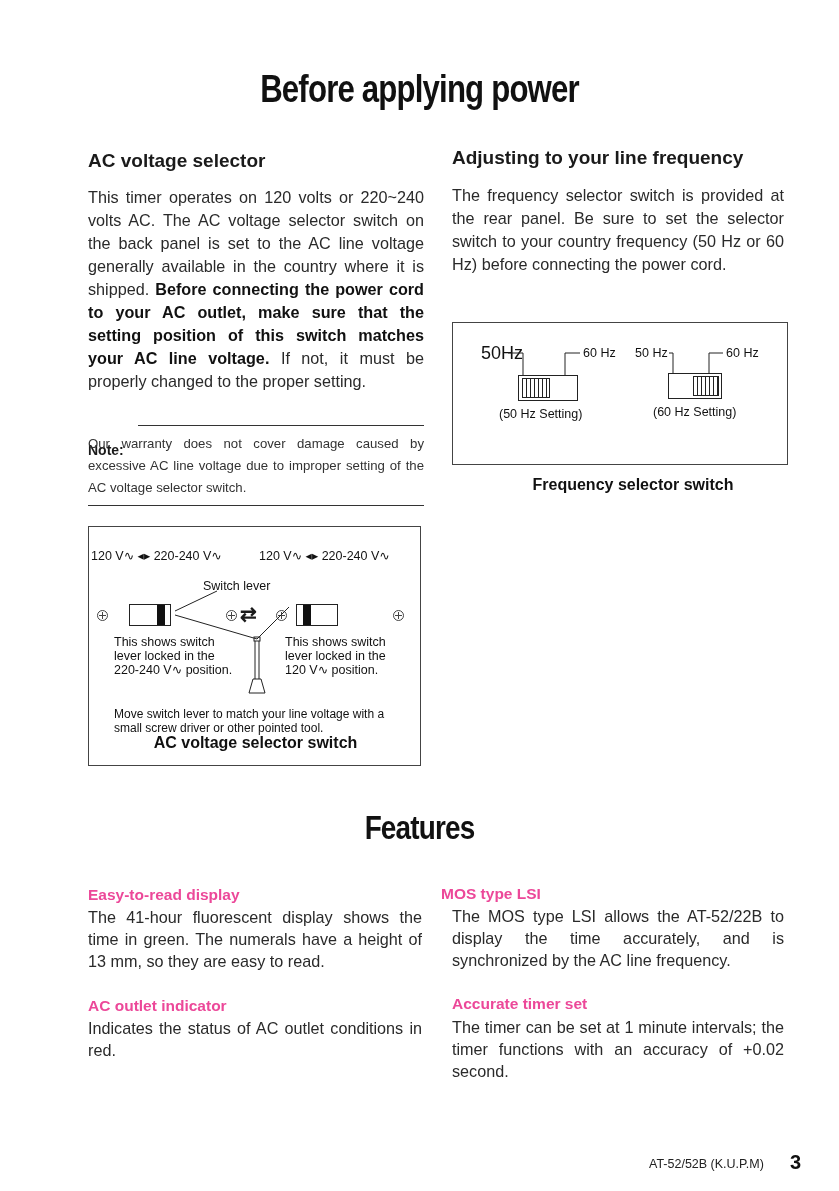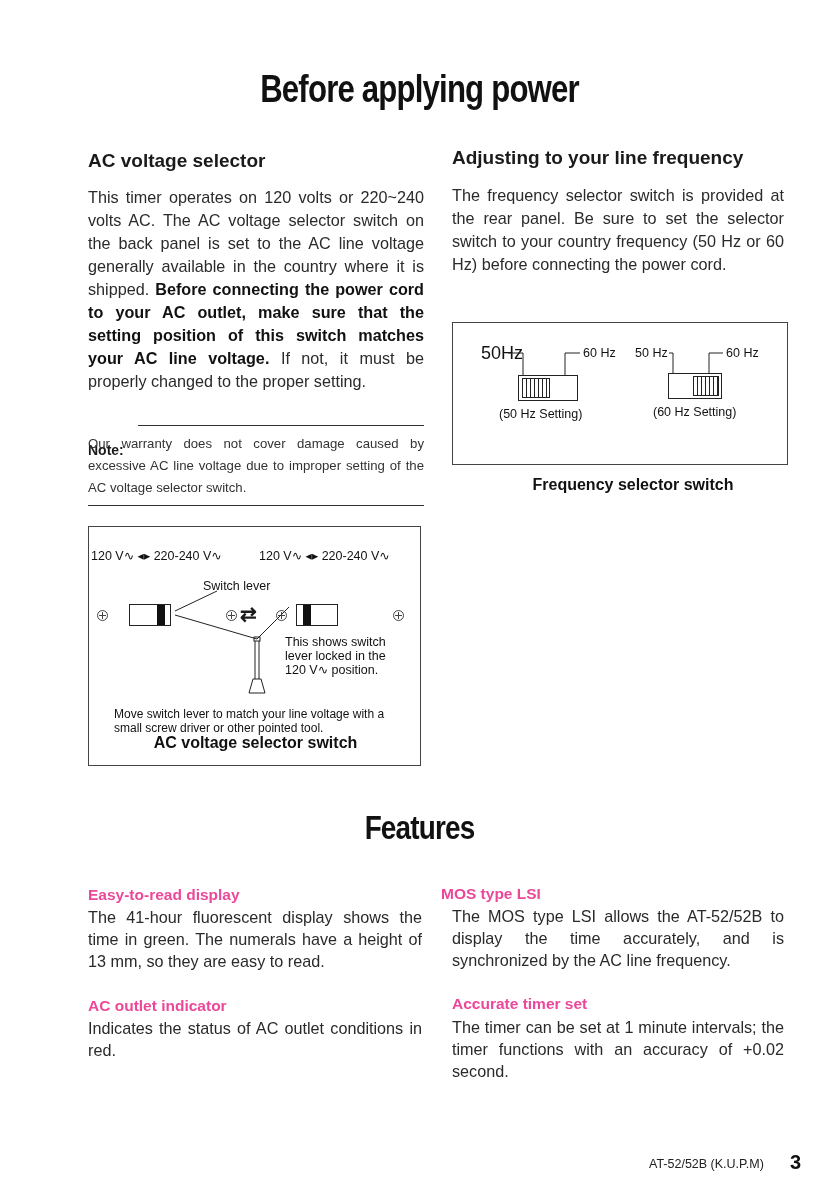--- a/index.html
+++ b/index.html
@@ -65,20 +65,21 @@
   <svg class="abs" style="left:0;top:60px;" width="333" height="110">
     <line x1="128" y1="4" x2="86" y2="24" stroke="#222" stroke-width="1"></line>
     <line x1="86" y1="28" x2="168" y2="52" stroke="#222" stroke-width="1"></line>
     <line x1="200" y1="20" x2="168" y2="52" stroke="#222" stroke-width="1"></line>
     <rect x="165" y="50" width="6" height="4" fill="none" stroke="#222"></rect>
     <line x1="166" y1="54" x2="166" y2="92" stroke="#222"></line>
     <line x1="170" y1="54" x2="170" y2="92" stroke="#222"></line>
     <path d="M164 92 L172 92 L176 106 L160 106 Z" fill="none" stroke="#222"></path>
   </svg>
 
+  <div class="abs diag-text" style="left:25px;top:108px;width:120px;font-size:12.5px;">This shows switch lever locked in the 220-240 V∿ position.</div>
   <div class="abs diag-text" style="left:196px;top:108px;width:120px;font-size:12.5px;">This shows switch lever locked in the 120 V∿ position.</div>
   <div class="abs diag-text" style="left:25px;top:180px;width:290px;font-size:12px;">Move switch lever to match your line voltage with a small screw driver or other pointed tool.</div>
   <div class="abs caption" style="left:0;width:333px;top:207px;">AC voltage selector switch</div>
 </div>
 
 <div class="abs sec-head" style="left:452px;top:147px;">Adjusting to your line frequency</div>
 <div class="abs body-text" style="left:452px;top:184px;width:332px;">The frequency selector switch is provided at the rear panel. Be sure to set the selector switch to your country frequency (50 Hz or 60 Hz) before connecting the power cord.</div>
 
 <div class="box" style="left:452px;top:322px;width:336px;height:143px;">
   <div class="abs diag-text" style="left:28px;top:23px;font-size:18px;">50Hz</div>
@@ -111,19 +112,19 @@
 
 <div class="abs page-title" style="left:0;width:839px;top:808px;font-size:34px;">Features</div>
 
 <div class="abs feat-head" style="left:88px;top:886px;">Easy-to-read display</div>
 <div class="abs feat-text" style="left:88px;top:906px;width:334px;">The 41-hour fluorescent display shows the time in green. The numerals have a height of 13 mm, so they are easy to read.</div>
 
 <div class="abs feat-head" style="left:88px;top:997px;">AC outlet indicator</div>
 <div class="abs feat-text" style="left:88px;top:1017px;width:334px;">Indicates the status of AC outlet conditions in red.</div>
 
 <div class="abs feat-head" style="left:441px;top:885px;">MOS type LSI</div>
-<div class="abs feat-text" style="left:452px;top:905px;width:332px;">The MOS type LSI allows the AT-52/52B to display the time accurately, and is synchronized by the AC line frequency.</div>
+<div class="abs feat-text" style="left:452px;top:905px;width:332px;">The MOS type LSI allows the AT-52/22B to display the time accurately, and is synchronized by the AC line frequency.</div>
 
 <div class="abs feat-head" style="left:452px;top:995px;">Accurate timer set</div>
 <div class="abs feat-text" style="left:452px;top:1016px;width:332px;">The timer can be set at 1 minute intervals; the timer functions with an accuracy of +0.02 second.</div>
 
 <div class="abs footer-model" style="left:649px;top:1157px;">AT-52/52B (K.U.P.M)</div>
 <div class="abs footer-page" style="left:790px;top:1151px;">3</div>
 
 </body></html>

